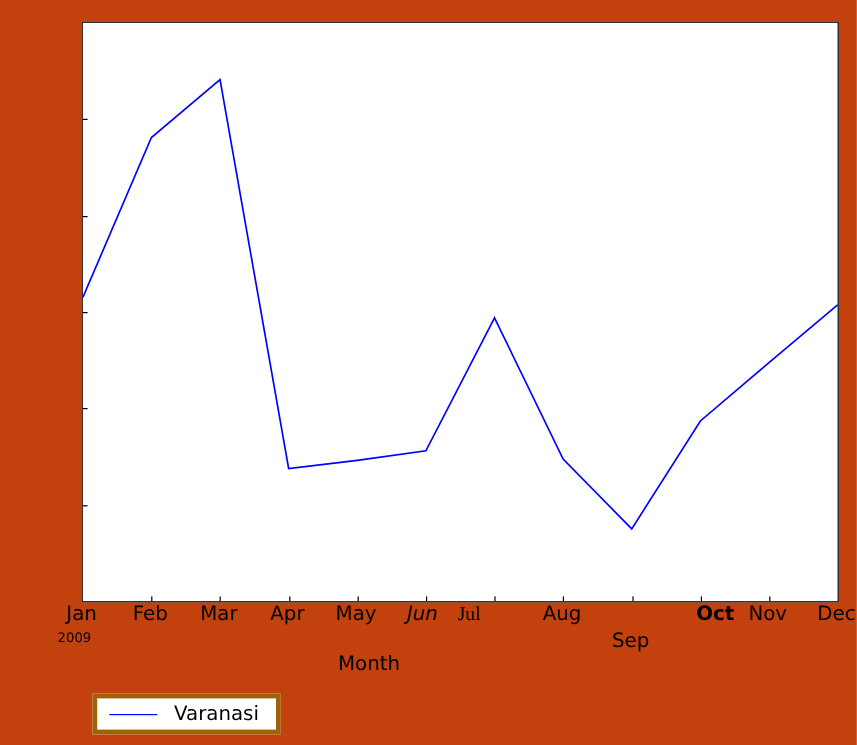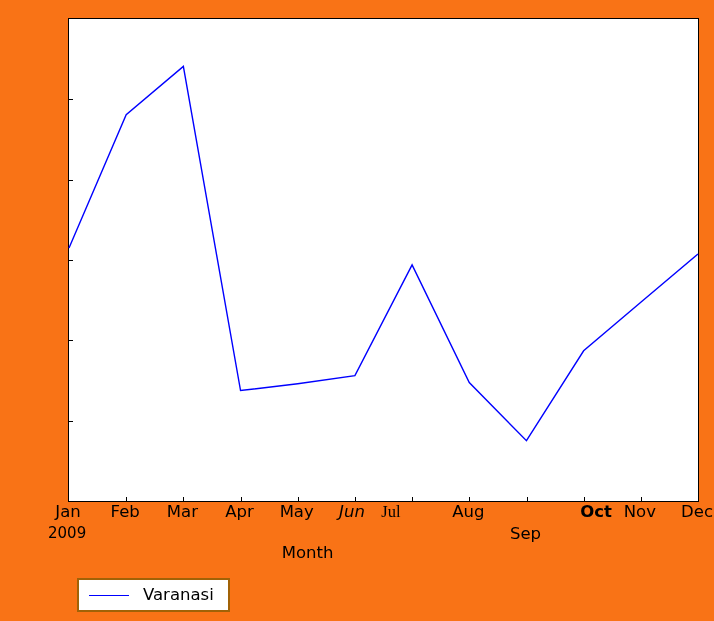--- a/index.html
+++ b/index.html
@@ -11,21 +11,21 @@
     width: 714px;
     height: 621px;
     font-family: "DejaVu Sans", sans-serif;
     color: #000000;
     overflow: hidden;
   }
   #figure {
     position: relative;
     width: 714px;
     height: 621px;
-    background: #f97316;
+    background: #c2410c;
   }
   
   #axes {
     position: absolute;
     left: 68px;
     top: 18px;
     width: 629px;
     height: 482px;
     border: 1px solid #000000;
     box-sizing: content-box;
@@ -70,42 +70,42 @@
     font-size: 16.5px;
     line-height: 1;
     color: #000000;
     white-space: nowrap;
     transform: translateX(-50%);
   }
   #xaxis-offset {
     position: absolute;
     left: 48px;
     top: 526px;
-    font-size: 15px;
+    font-size: 11px;
     line-height: 1;
     color: #000000;
     white-space: nowrap;
     text-align: center;
   }
   #xaxis-title {
     position: absolute;
     left: 0;
     top: 545px;
     width: 615px;
     text-align: center;
     font-size: 16.5px;
     line-height: 1;
     color: #000000;
   }
   
   #legend {
     position: absolute;
     left: 77px;
     top: 578px;
-    border: 2px solid #a16207;
+    border: 4px solid #a16207;
     background: #ffffff;
     padding: 6px 14px 6px 10px;
     display: flex;
     align-items: center;
     box-sizing: border-box;
     height: 34px;
   }
   #legend-line {
     width: 40px;
     height: 0;

